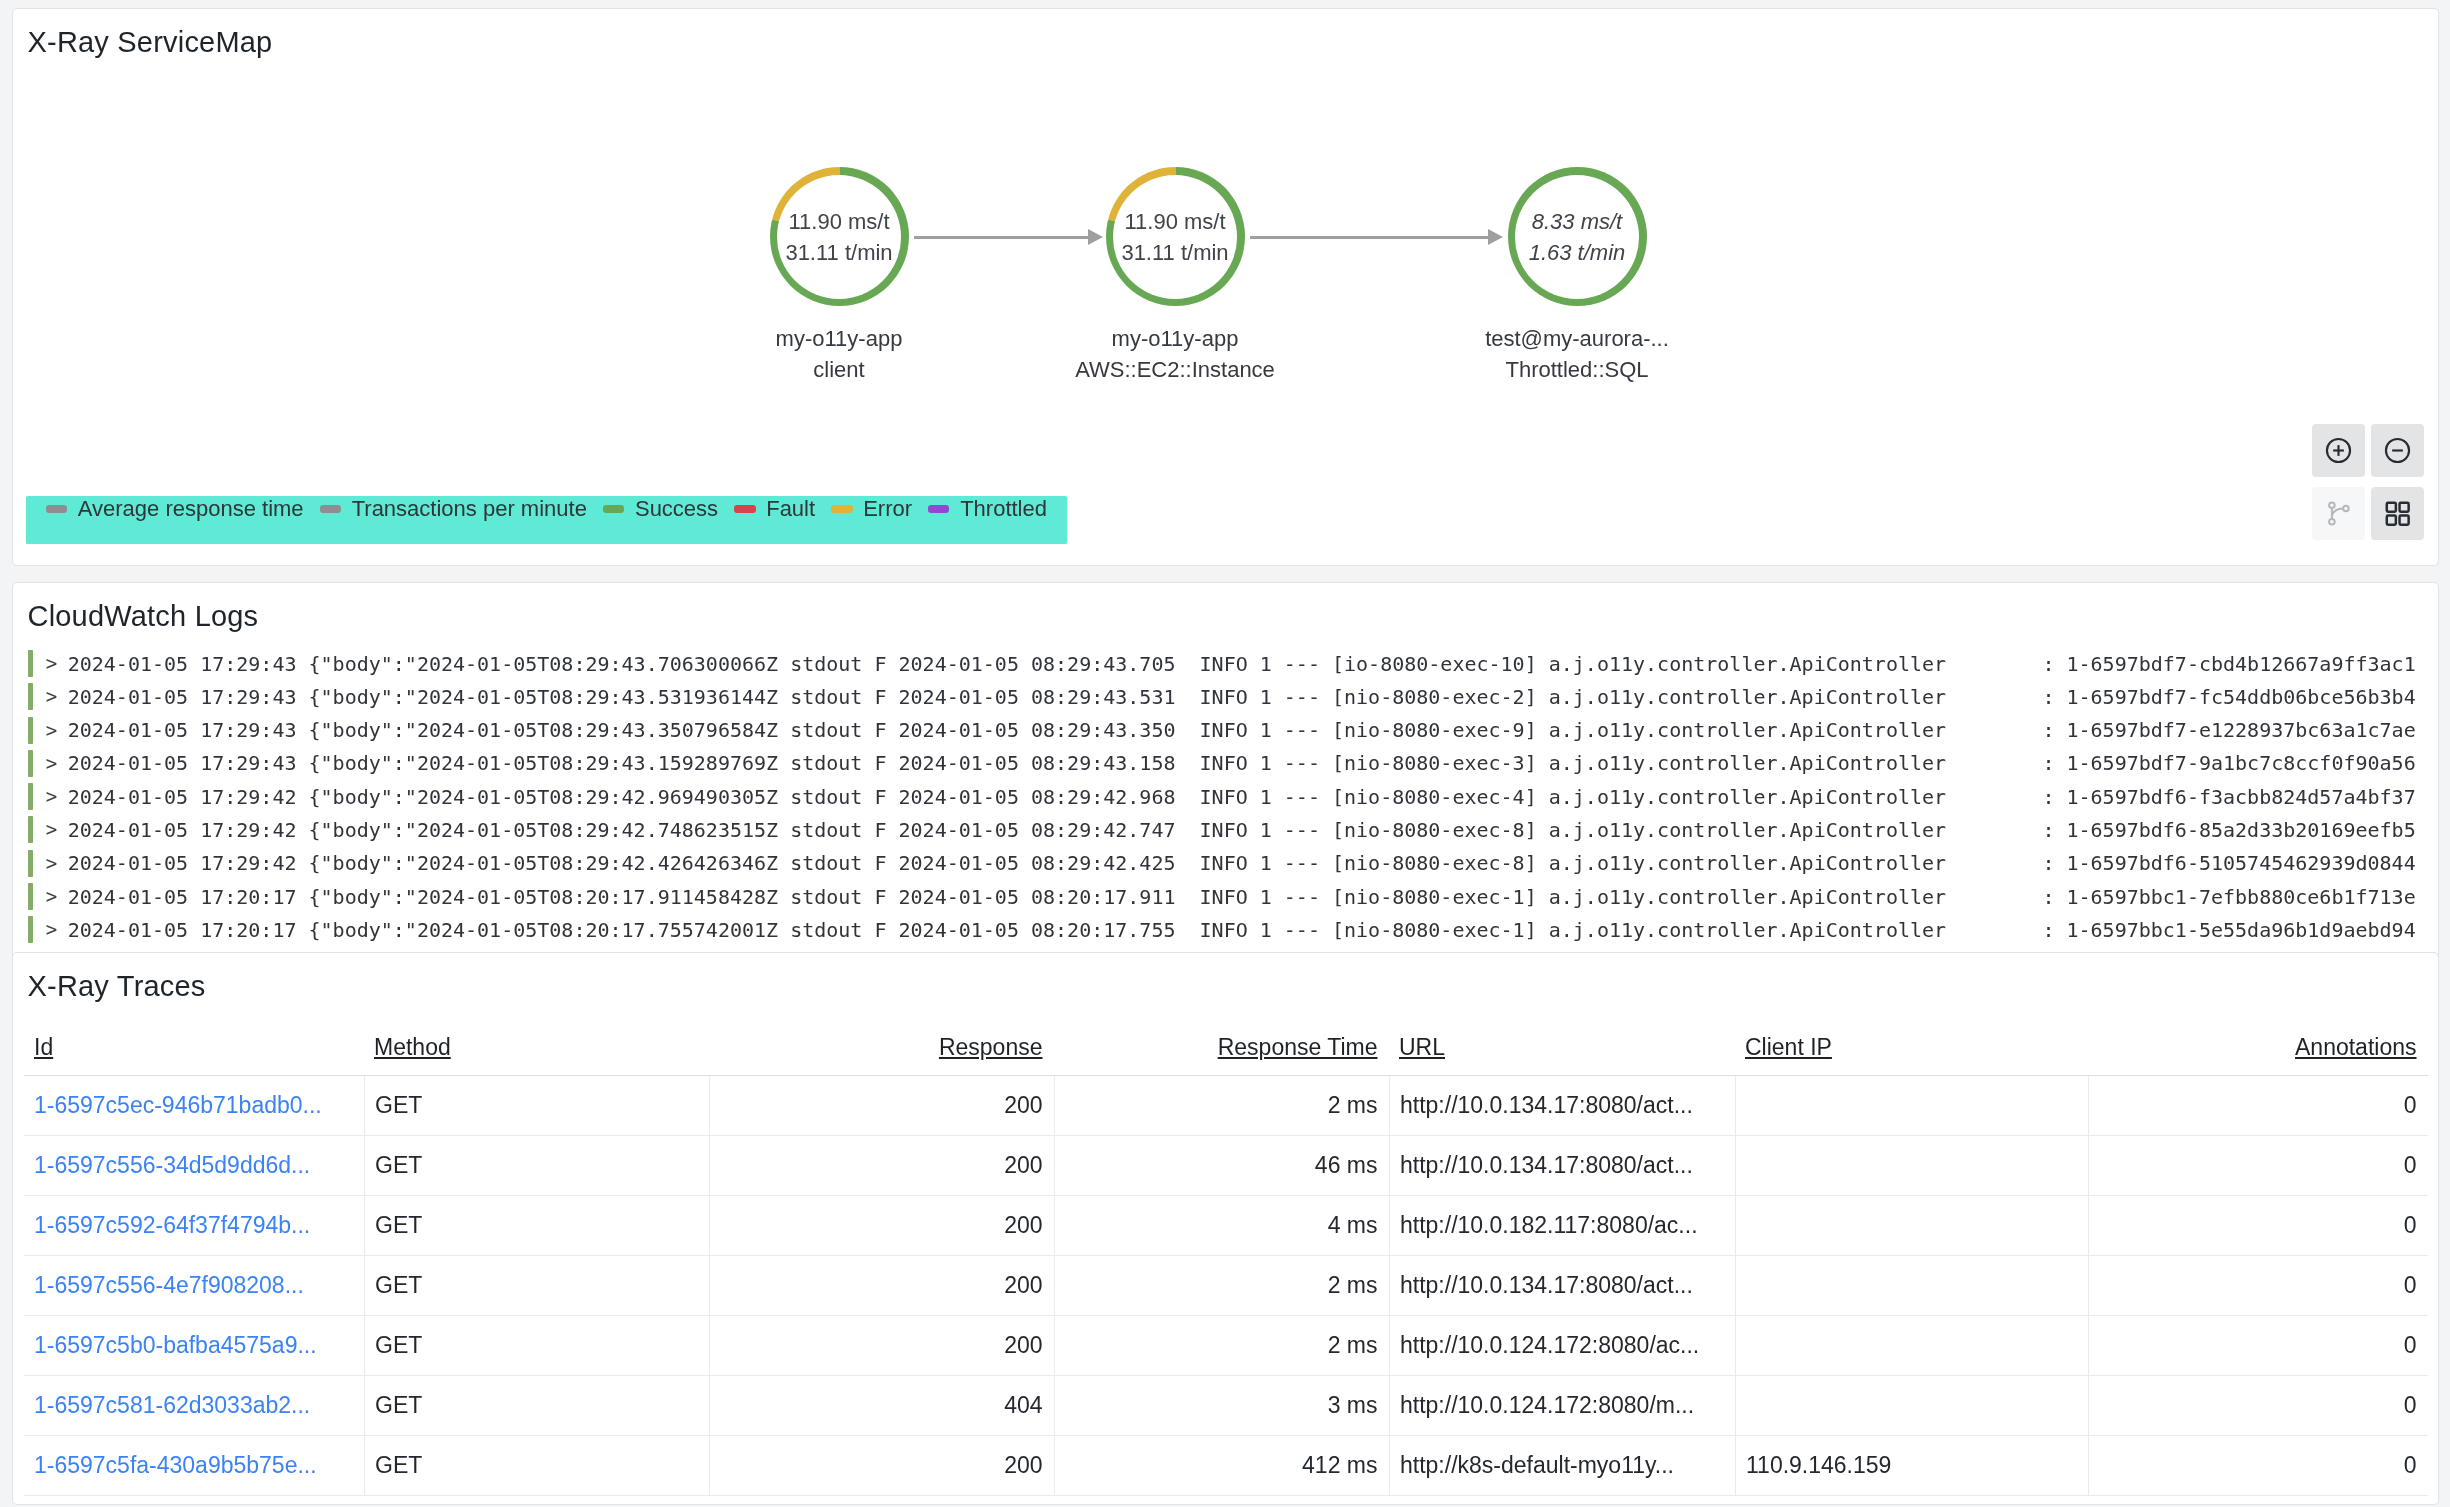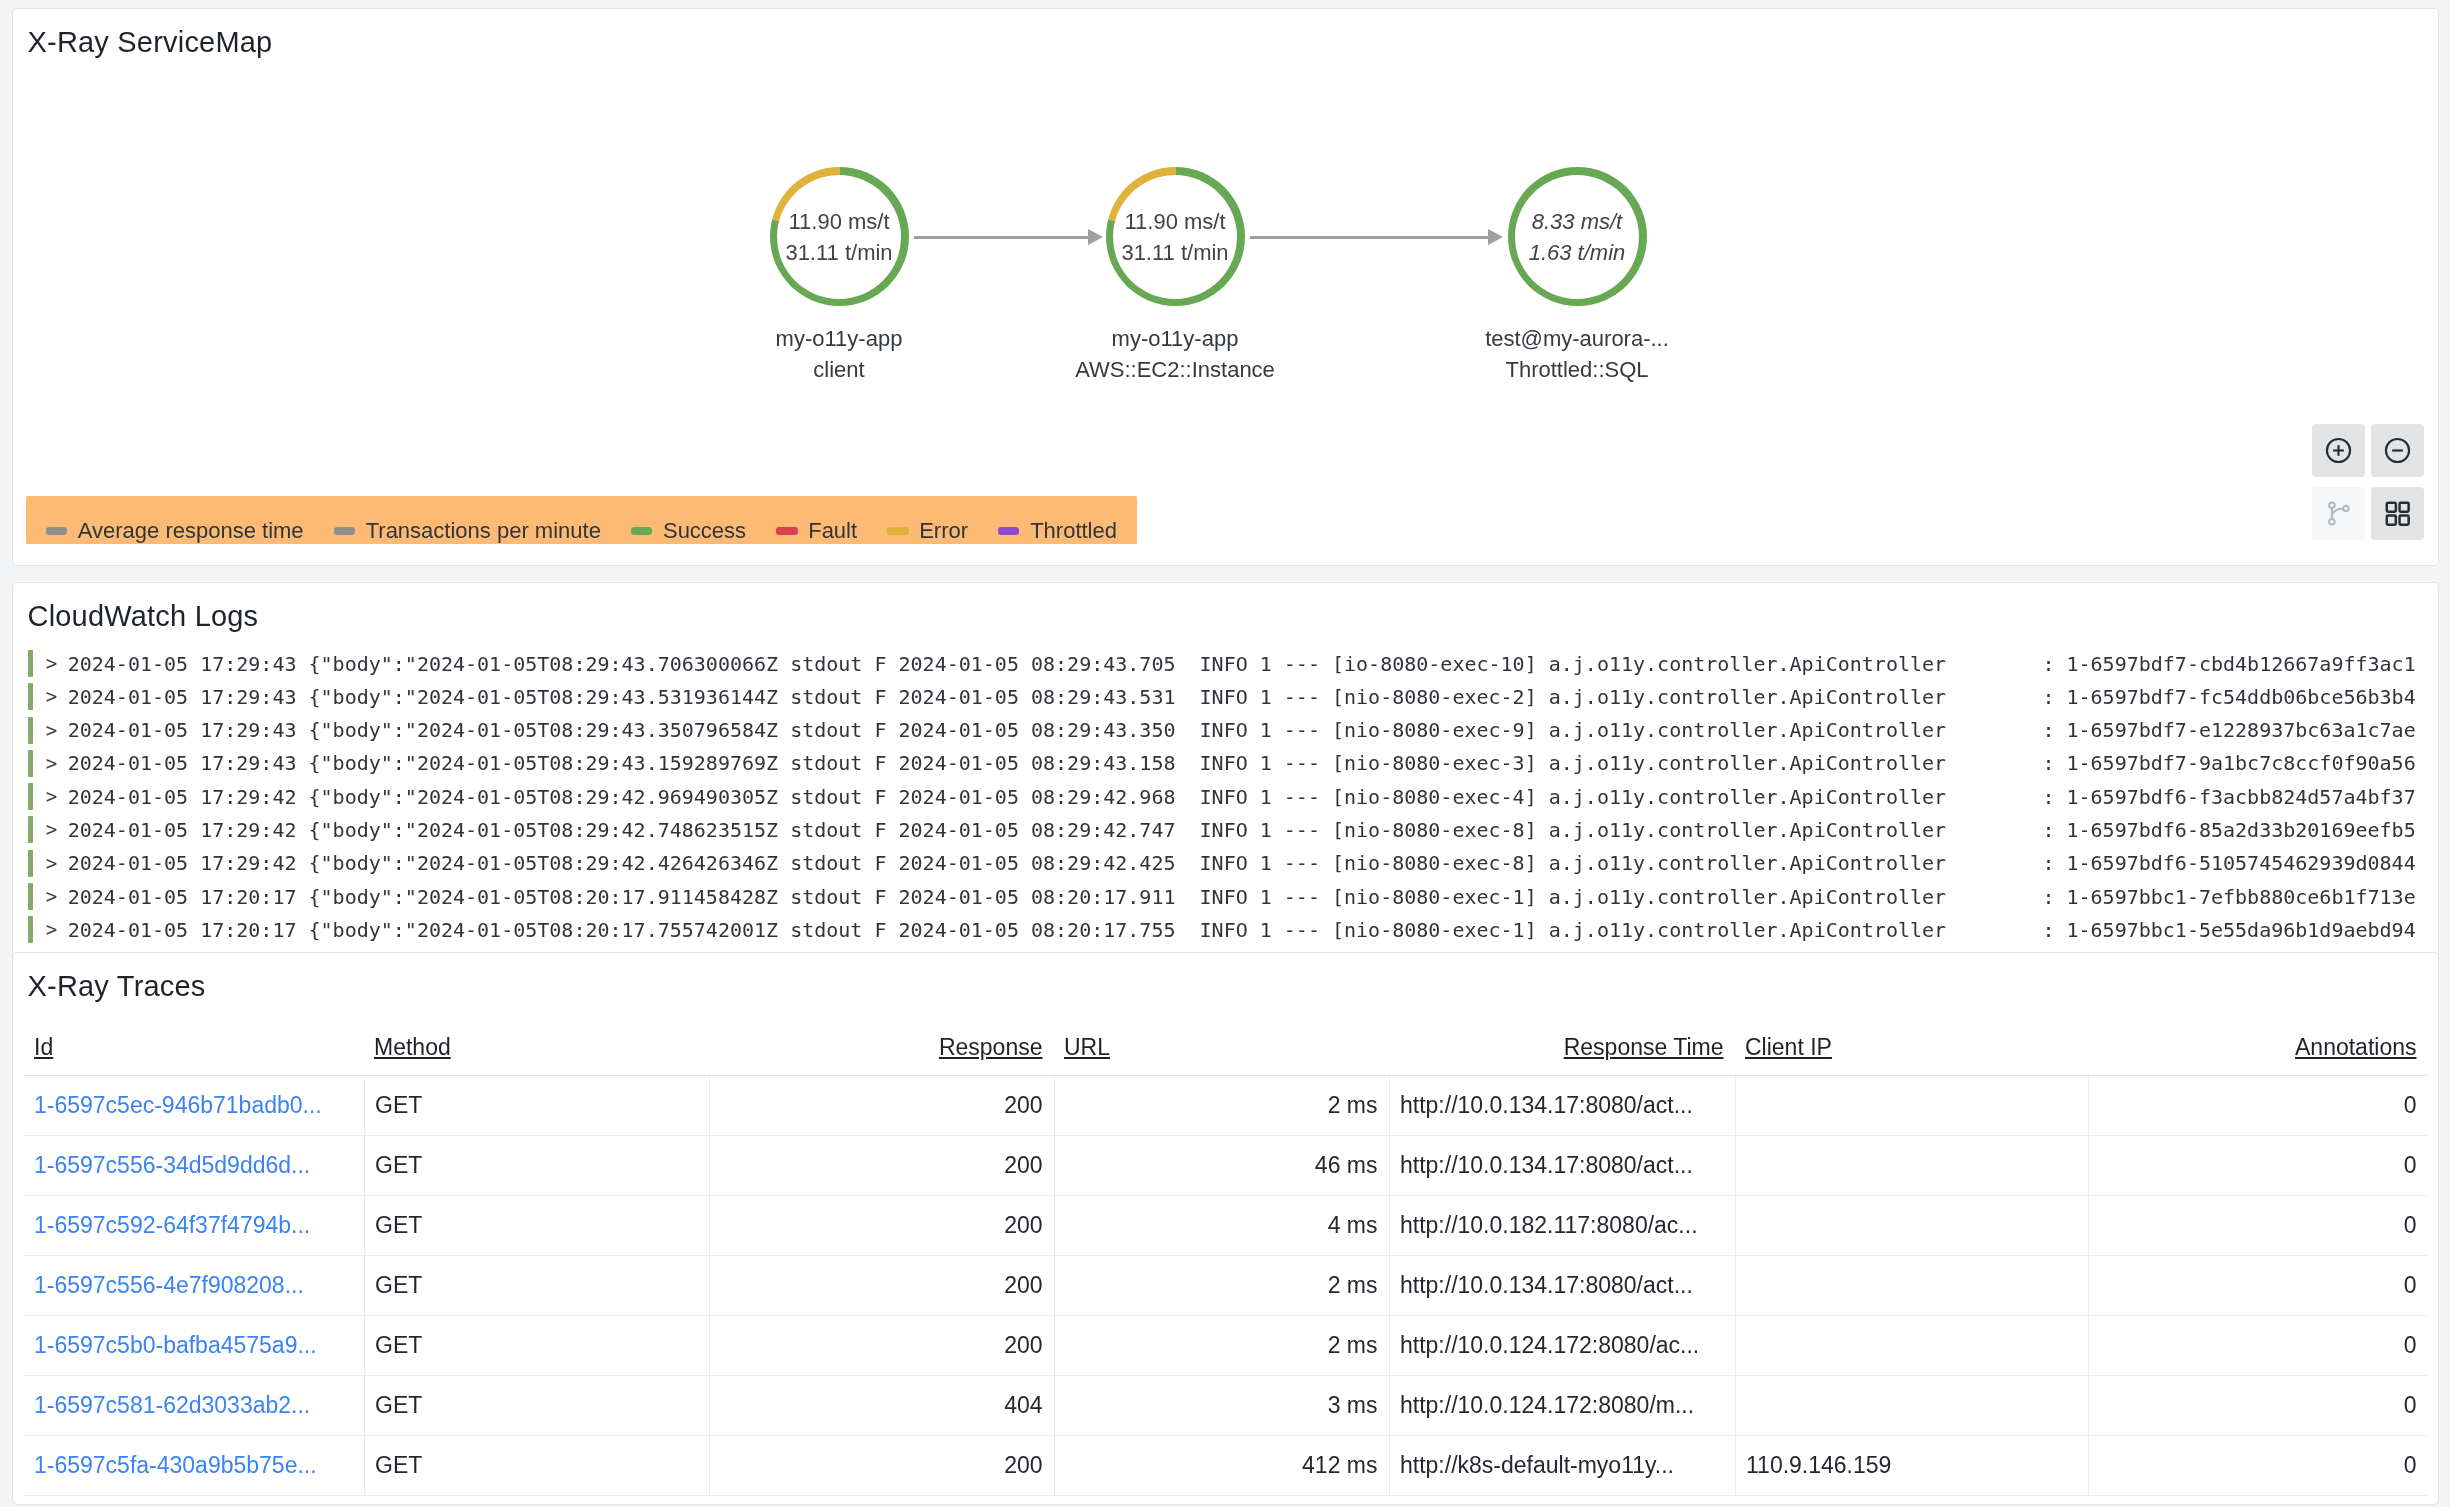--- a/index.html
+++ b/index.html
@@ -35,22 +35,22 @@
     position:absolute;width:363px;text-align:center;
     font-size:22px;line-height:30.5px;color:#343a41;
   }
   .map-arrow{position:absolute;height:2.5px;background:#9e9fa1;top:227px;}
   .map-arrow::after{
     content:"";position:absolute;right:-14px;top:-7.4px;
     border-left:15px solid #9e9fa1;border-top:8.2px solid transparent;border-bottom:8.2px solid transparent;
   }
   .map-legend{
     position:absolute;left:13.2px;top:487px;height:48px;
-    background:#fdba74;display:inline-flex;align-items:flex-end;
-    padding:0 20px;gap:30px;border-radius:1.6px;
+    background:#5eead4;display:inline-flex;align-items:flex-start;
+    padding:0 20px;gap:16px;border-radius:1.6px;
   }
   .legend-item{display:inline-flex;align-items:center;gap:10.7px;font-size:22px;color:#303539;white-space:nowrap;}
   .legend-swatch{width:21.4px;height:7.4px;border-radius:3.3px;display:inline-block;}
   .map-controls button{
     position:absolute;width:53px;height:53px;border:none;border-radius:4.1px;
     background:#e3e4e6;display:flex;align-items:center;justify-content:center;padding:0;cursor:pointer;
   }
   #btn-zoom-in{left:2299px;top:415px;}
   #btn-zoom-out{left:2358px;top:415px;}
   #btn-tree{left:2299px;top:478px;background:#f6f7f9;}
@@ -242,22 +242,22 @@
     </div>
 </section>
 
 <section class="panel" id="panel-traces">
   <h2 class="panel-title">X-Ray Traces</h2>
   <div class="tbl">
     <div class="thead trow" id="trace-head">
         <div class="cell">Id</div>
         <div class="cell">Method</div>
         <div class="cell num">Response</div>
+        <div class="cell num">Response Time</div>
         <div class="cell">URL</div>
-        <div class="cell num">Response Time</div>
         <div class="cell">Client IP</div>
         <div class="cell num">Annotations</div>
       </div>
     <div class="tbody" id="trace-body">
         <div class="trow">
           <div class="cell id"><a>1-6597c5ec-946b71badb0...</a></div>
           <div class="cell">GET</div>
           <div class="cell num">200</div>
           <div class="cell num">2 ms</div>
           <div class="cell">http://10.0.134.17:8080/act...</div>

